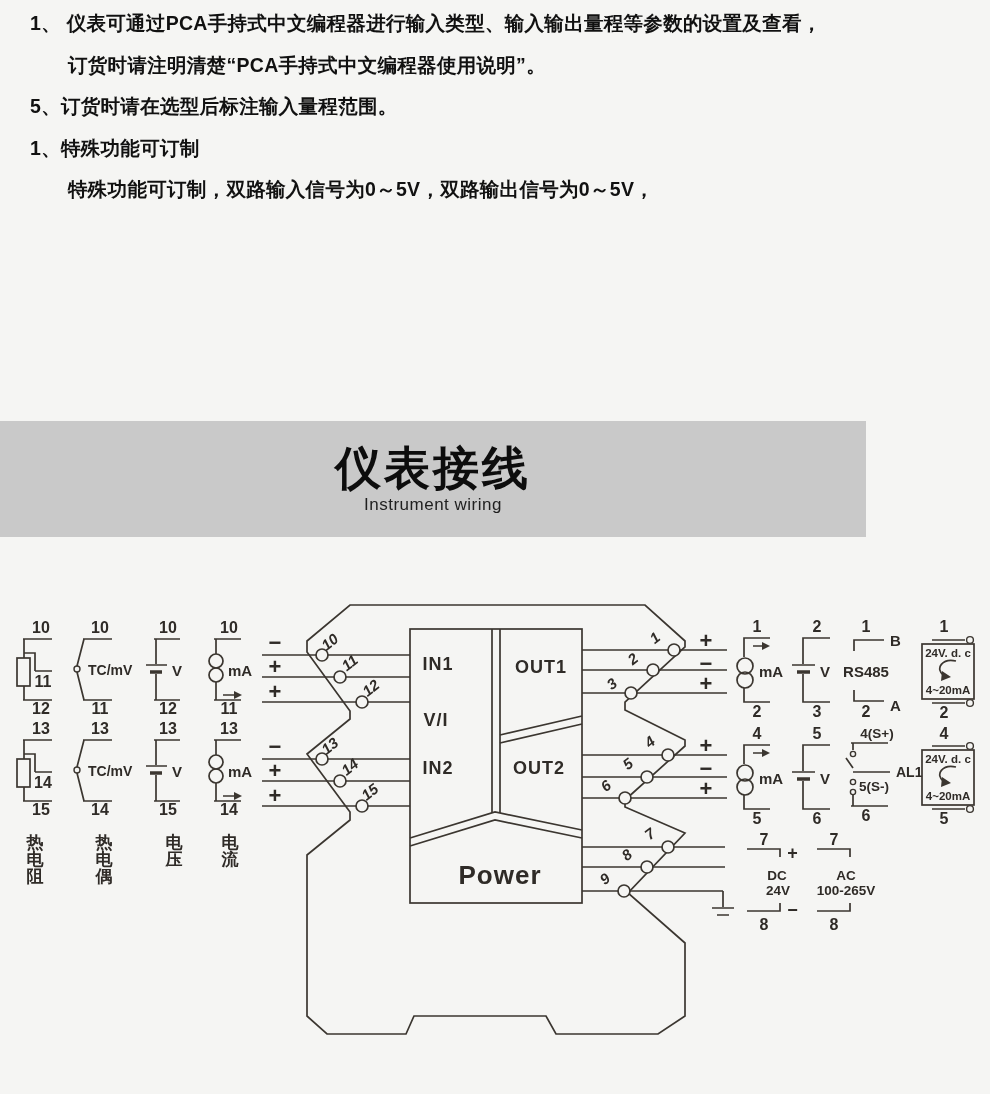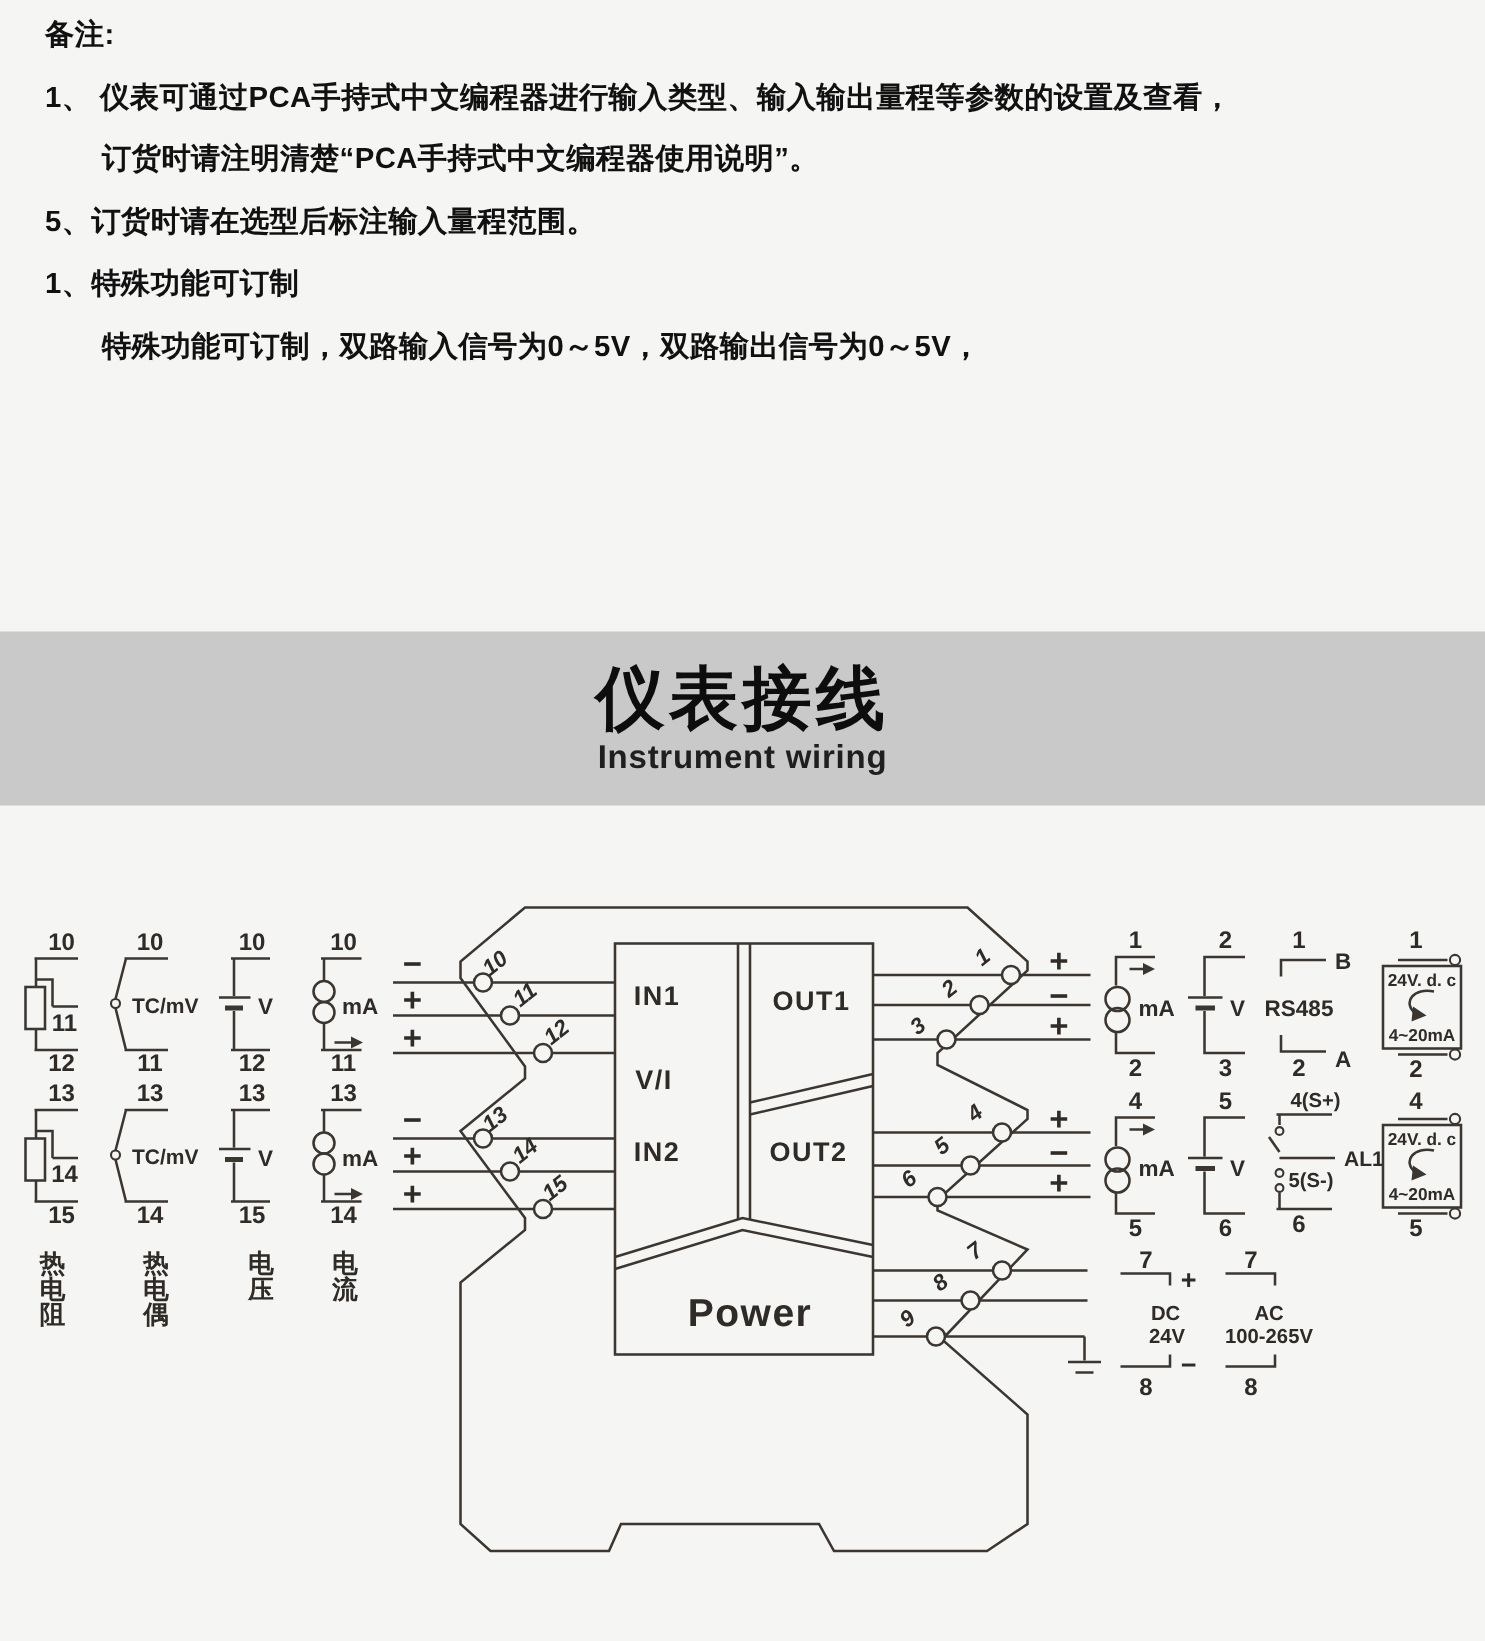--- a/index.html
+++ b/index.html
@@ -6,24 +6,24 @@
   body{
     width:990px;height:1094px;position:relative;overflow:hidden;
     background:#f5f5f3;color:#1c1a18;
     font-family:"Liberation Sans","DejaVu Sans",sans-serif;
   }
   
   .notes{position:absolute;top:3px;left:30px;right:6px;}
   .nline{font-size:19.5px;line-height:41.5px;font-weight:600;letter-spacing:.3px;white-space:nowrap;color:#111;}
   .nline.indent{margin-left:38px;}
   
-  .banner{position:absolute;top:421px;left:0;width:990px;height:116px;background:#c9c9c9;
+  .banner{position:absolute;top:421px;left:0;width:866px;height:116px;background:#c9c9c9;
           display:flex;flex-direction:column;align-items:center;justify-content:center;}
   .banner-title{font-size:46px;font-weight:700;letter-spacing:3px;color:#0d0d0d;line-height:1.1;}
-  .banner-sub{font-size:22px;font-weight:700;color:#1f1f1f;margin-top:2px;letter-spacing:.5px;}
+  .banner-sub{font-size:17px;font-weight:400;color:#1f1f1f;margin-top:2px;letter-spacing:.5px;}
   
   .diagram{position:absolute;top:560px;left:0;width:990px;height:534px;}
   svg{display:block;}
   svg *{vector-effect:none;}
   .ln{stroke:#3b3630;stroke-width:1.7;fill:none;}
   .ln-th{stroke:#3b3630;stroke-width:3.4;fill:none;}
   .fillshape{fill:#3b3630;stroke:none;}
   .node{fill:#f5f5f3;stroke:#3b3630;stroke-width:1.7;}
   .node-sm{fill:#f5f5f3;stroke:#3b3630;stroke-width:1.4;}
   text{fill:#2f2b27;stroke:none;font-family:"Liberation Sans","DejaVu Sans",sans-serif;font-weight:600;}
@@ -36,21 +36,20 @@
   .t22{font-size:22px;}
   .t26{font-size:26px;letter-spacing:1px;}
   .tc{text-anchor:middle;}
   .rot{font-size:15px;font-style:italic;text-anchor:middle;}
   .cjk{font-size:17px;}
 </style>
 </head>
 <body>
 
 <div class="notes">
-  <div class="nline">备注:</div>
   <div class="nline">1、 仪表可通过PCA手持式中文编程器进行输入类型、输入输出量程等参数的设置及查看，</div>
   <div class="nline indent">订货时请注明清楚“PCA手持式中文编程器使用说明”。</div>
   <div class="nline">5、订货时请在选型后标注输入量程范围。</div>
   <div class="nline">1、特殊功能可订制</div>
   <div class="nline indent">特殊功能可订制，双路输入信号为0～5V，双路输出信号为0～5V，</div>
 </div>
 
 <div class="banner">
   <div class="banner-title">仪表接线</div>
   <div class="banner-sub">Instrument wiring</div>

